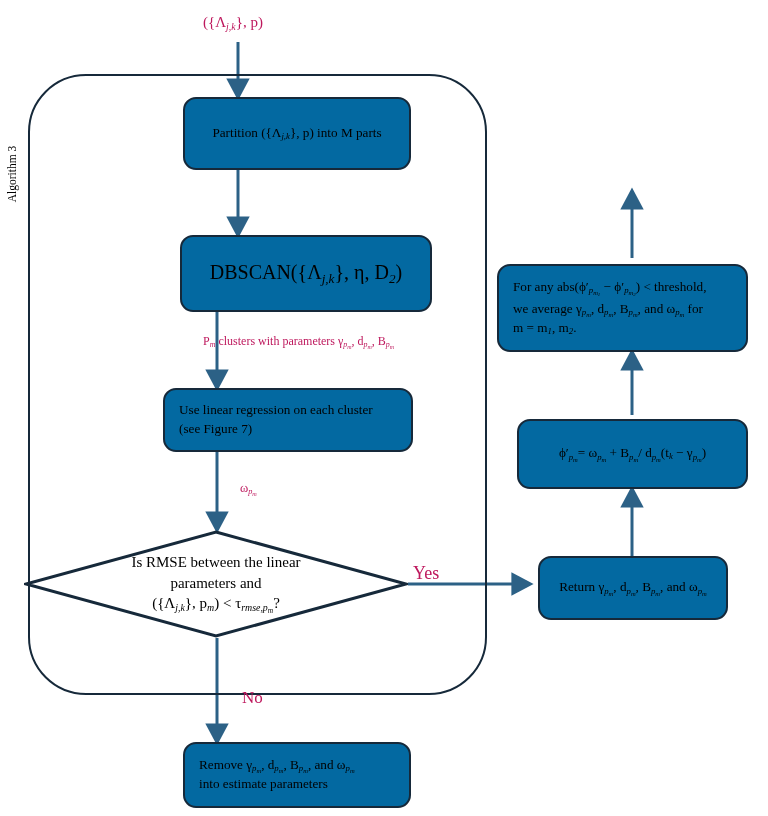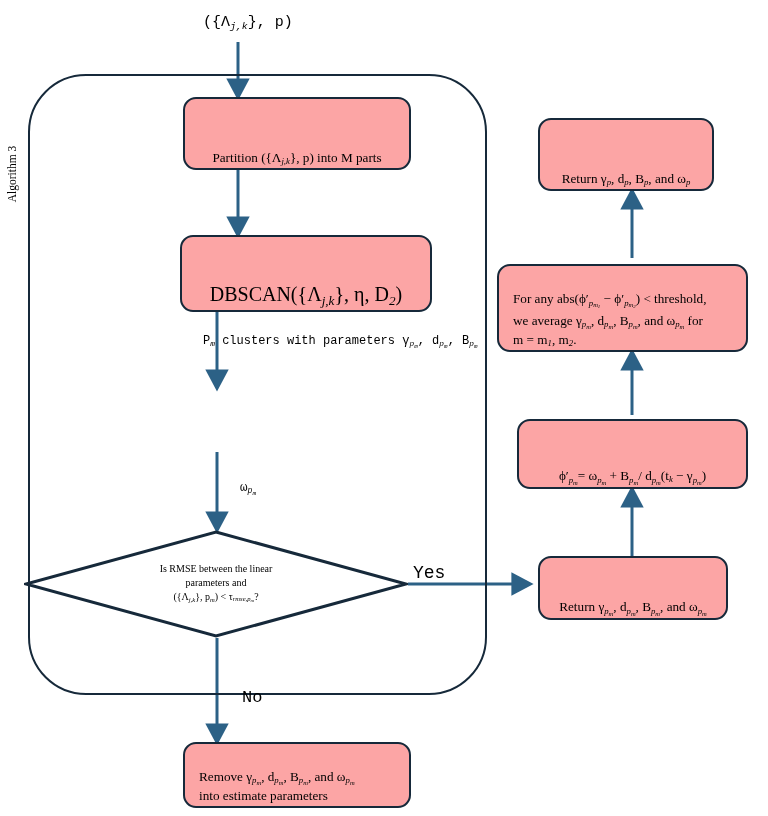--- a/index.html
+++ b/index.html
@@ -19,25 +19,25 @@
     position: absolute;
     left: 0;
     top: 0;
     width: 768px;
     height: 816px;
     pointer-events: none;
   }
   .node {
     position: absolute;
     box-sizing: border-box;
-    background: #fca5a5;
+    background: #0369a1;
     border: 2.2px solid #16293a;
     border-radius: 13px;
     display: flex;
-    align-items: flex-end;
+    align-items: center;
     justify-content: flex-start;
     font-family: "Liberation Serif", serif;
     color: #000000;
     z-index: 3;
   }
   .node .txt {
     padding: 0 14px;
     line-height: 1.42;
     font-size: 13.2px;
     white-space: pre-line;
@@ -75,22 +75,22 @@
     font-size: 11.5px;
     font-family: "Liberation Serif", serif;
     color: #000000;
     white-space: nowrap;
     z-index: 2;
   }
 
   
   .label {
     position: absolute;
-    font-family: Liberation Mono, monospace;
-    color: #000000;
+    font-family: Liberation Serif, serif;
+    color: #be185d;
     white-space: nowrap;
     z-index: 4;
   }
   sub {
     font-size: 0.66em;
     vertical-align: -0.28em;
     font-style: italic;
   }
   sub sub {
     font-size: 0.75em;
@@ -108,21 +108,21 @@
   #decision .dtext {
     position: absolute;
     left: 0;
     top: 0;
     width: 384px;
     height: 108px;
     display: flex;
     flex-direction: column;
     align-items: center;
     justify-content: center;
-    font-size: 10px;
+    font-size: 15px;
     line-height: 1.36;
     text-align: center;
     color: #000;
   }
 </style>
 </head>
 <body>
 
 <div id="page">
 
@@ -166,20 +166,23 @@
   </div>
 
   <div class="node big" style="left:180px; top:235px; width:252px; height:77px;">
     <div class="txt">DBSCAN({Λ<sub>j,k</sub>}, η, D<sub>2</sub>)</div>
   </div>
 
   <div class="label" style="left:203px; top:334px; font-size:12px;">
     <span>P<sub>m</sub> clusters with parameters γ<sub>p<sub>m</sub></sub>, d<sub>p<sub>m</sub></sub>, B<sub>p<sub>m</sub></sub></span>
   </div>
 
+  <div class="node" style="left:163px; top:388px; width:250px; height:64px;">
+    <div class="txt"><span>Use linear regression on each cluster</span><br><span>(see Figure 7)</span></div>
+  </div>
 
   <div class="label" style="left:240px; top:481px; font-size:12.5px;">
     <span>ω<sub>p<sub>m</sub></sub></span>
   </div>
 
   <div id="decision">
     <svg width="384" height="108" viewBox="0 0 384 108">
       <polygon points="192,2 382,54 192,106 2,54" fill="#ffffff" stroke="#16293a" stroke-width="3"></polygon>
     </svg>
     <div class="dtext">
@@ -205,17 +208,14 @@
   </div>
 
   <div class="node center" style="left:517px; top:419px; width:231px; height:70px;">
     <div class="txt">ϕ′<sub>p<sub>m</sub></sub>= ω<sub>p<sub>m</sub></sub> + B<sub>p<sub>m</sub></sub>/ d<sub>p<sub>m</sub></sub>(t<sub>k</sub> − γ<sub>p<sub>m</sub></sub>)</div>
   </div>
 
   <div class="node" style="left:497px; top:264px; width:251px; height:88px;">
     <div class="txt"><span>For any abs(ϕ′<sub>p<sub>m<sub>1</sub></sub></sub> − ϕ′<sub>p<sub>m<sub>2</sub></sub></sub>) &lt; threshold,</span><br><span>we average γ<sub>p<sub>m</sub></sub>, d<sub>p<sub>m</sub></sub>, B<sub>p<sub>m</sub></sub>, and ω<sub>p<sub>m</sub></sub> for</span><br><span>m = m<sub>1</sub>, m<sub>2</sub>.</span></div>
   </div>
 
-  <div class="node center" style="left:538px; top:118px; width:176px; height:73px;">
-    <div class="txt">Return γ<sub>p</sub>, d<sub>p</sub>, B<sub>p</sub>, and ω<sub>p</sub></div>
-  </div>
 
 </div>
 
 </body></html>

